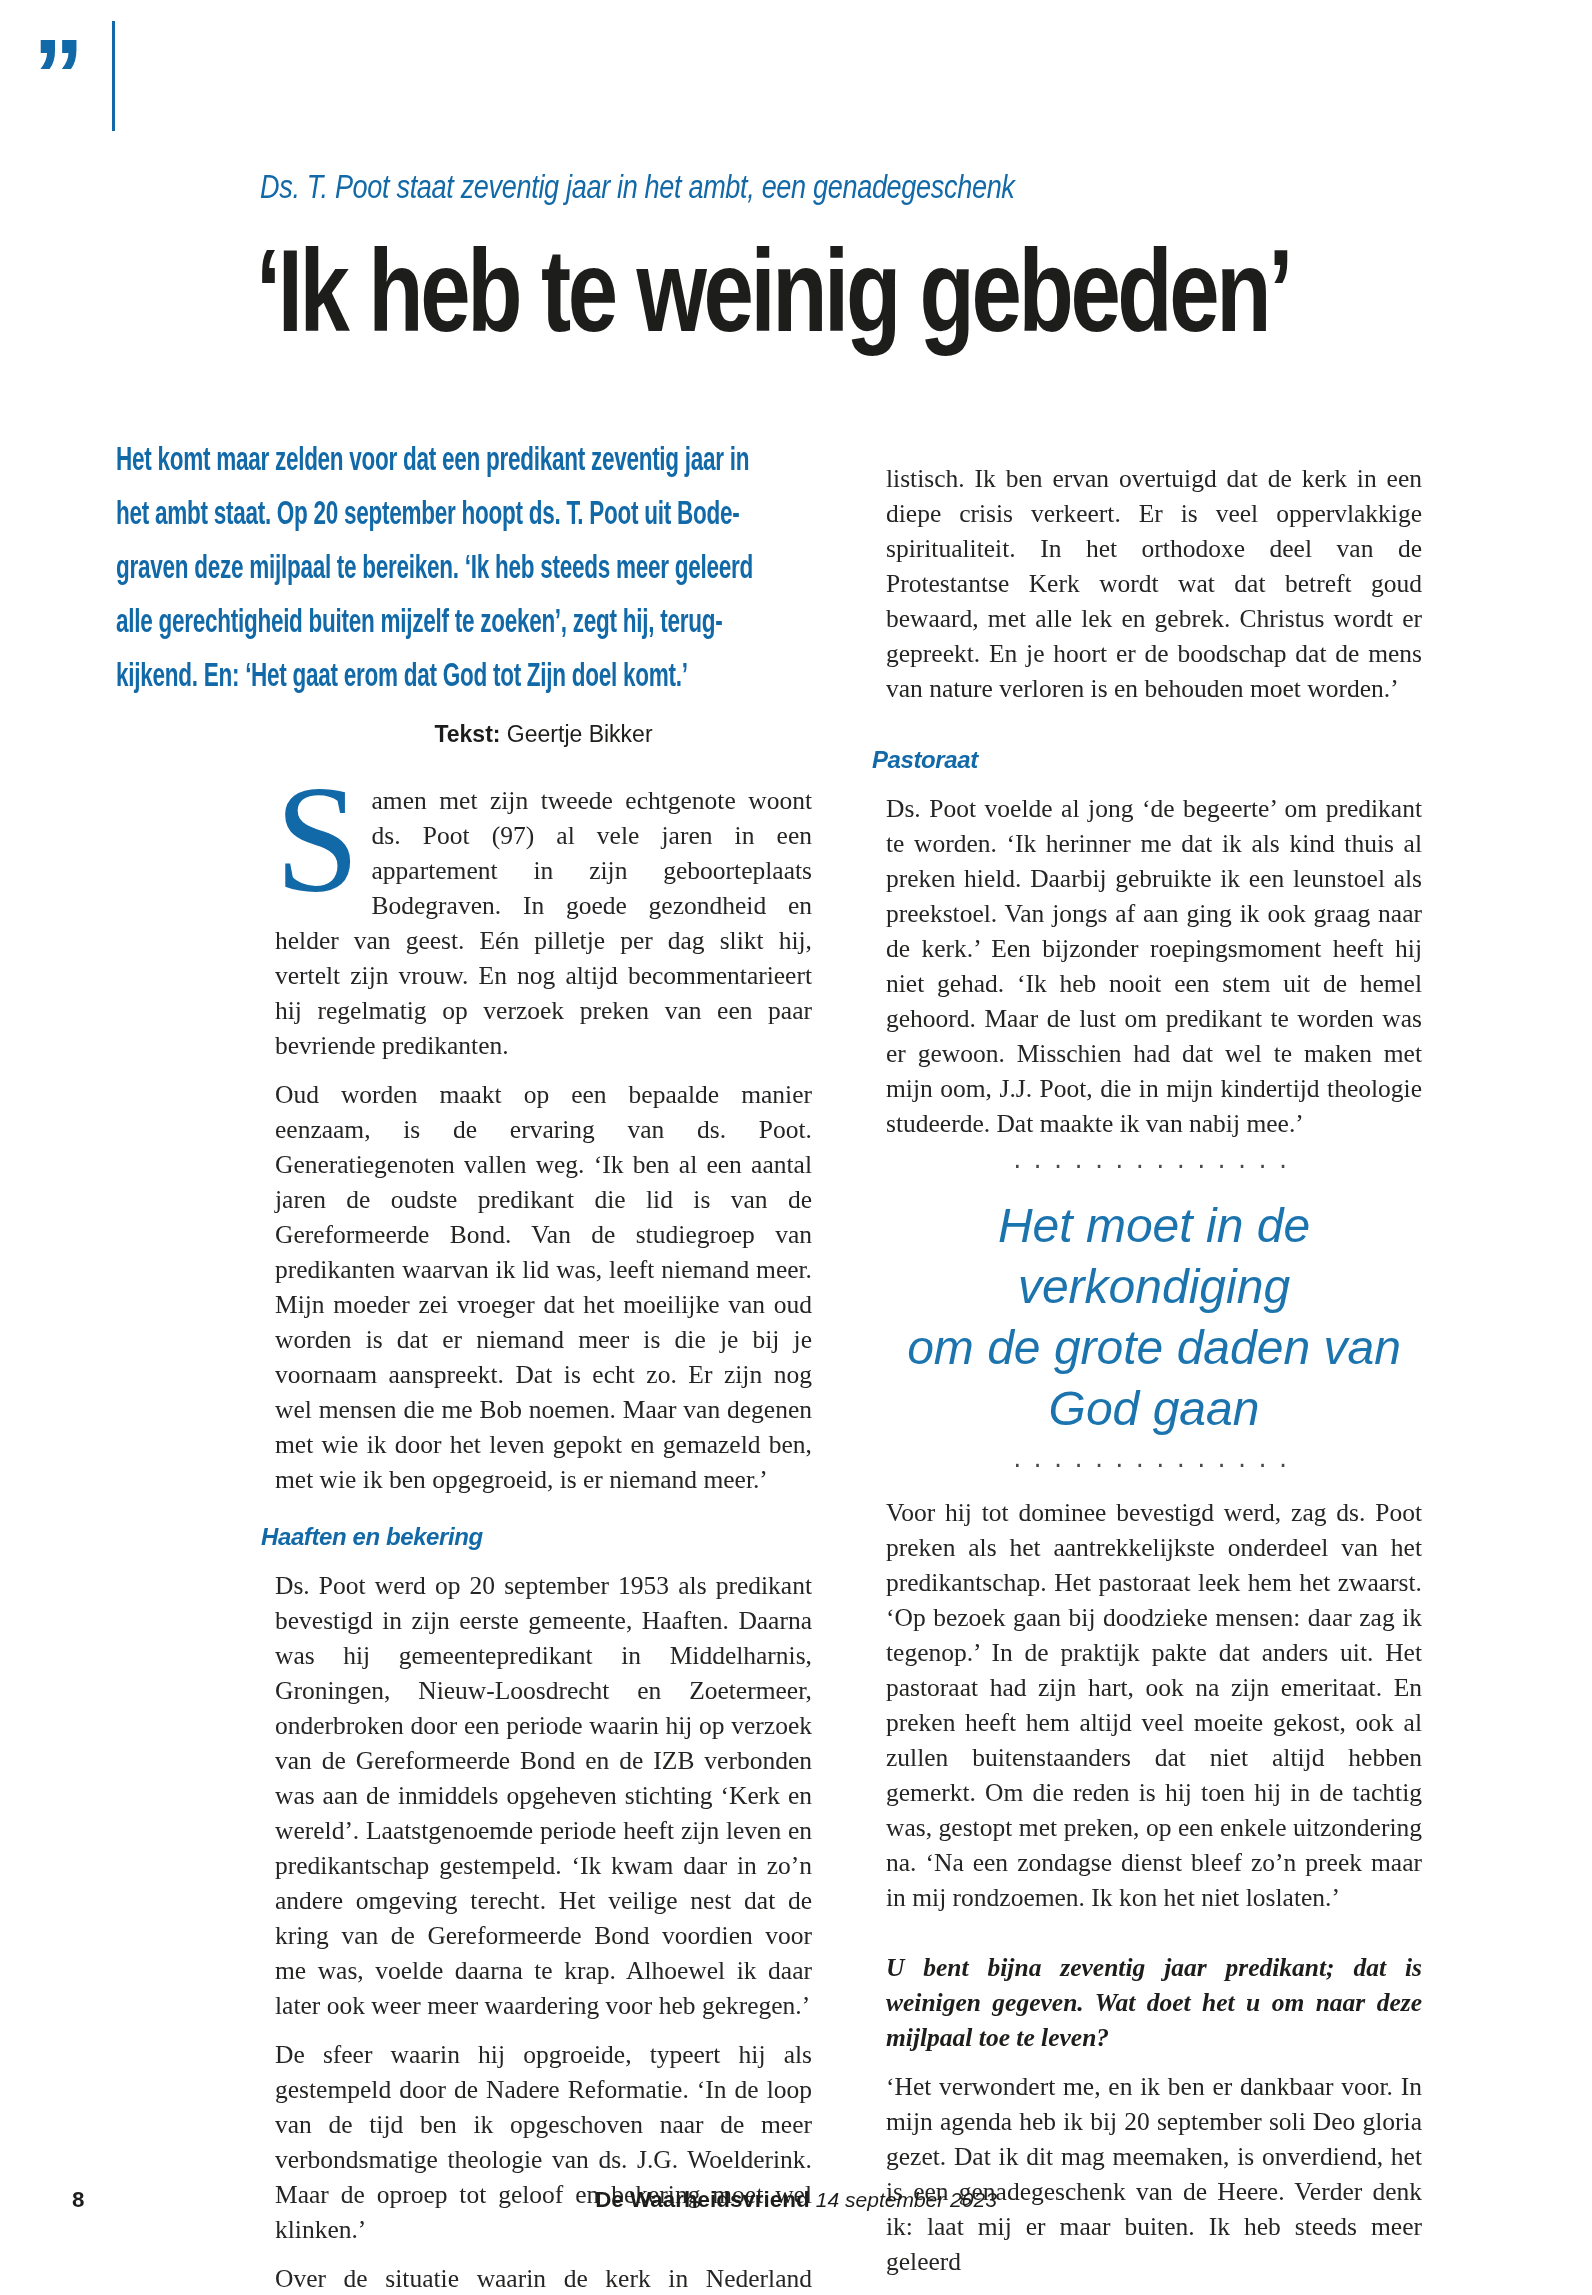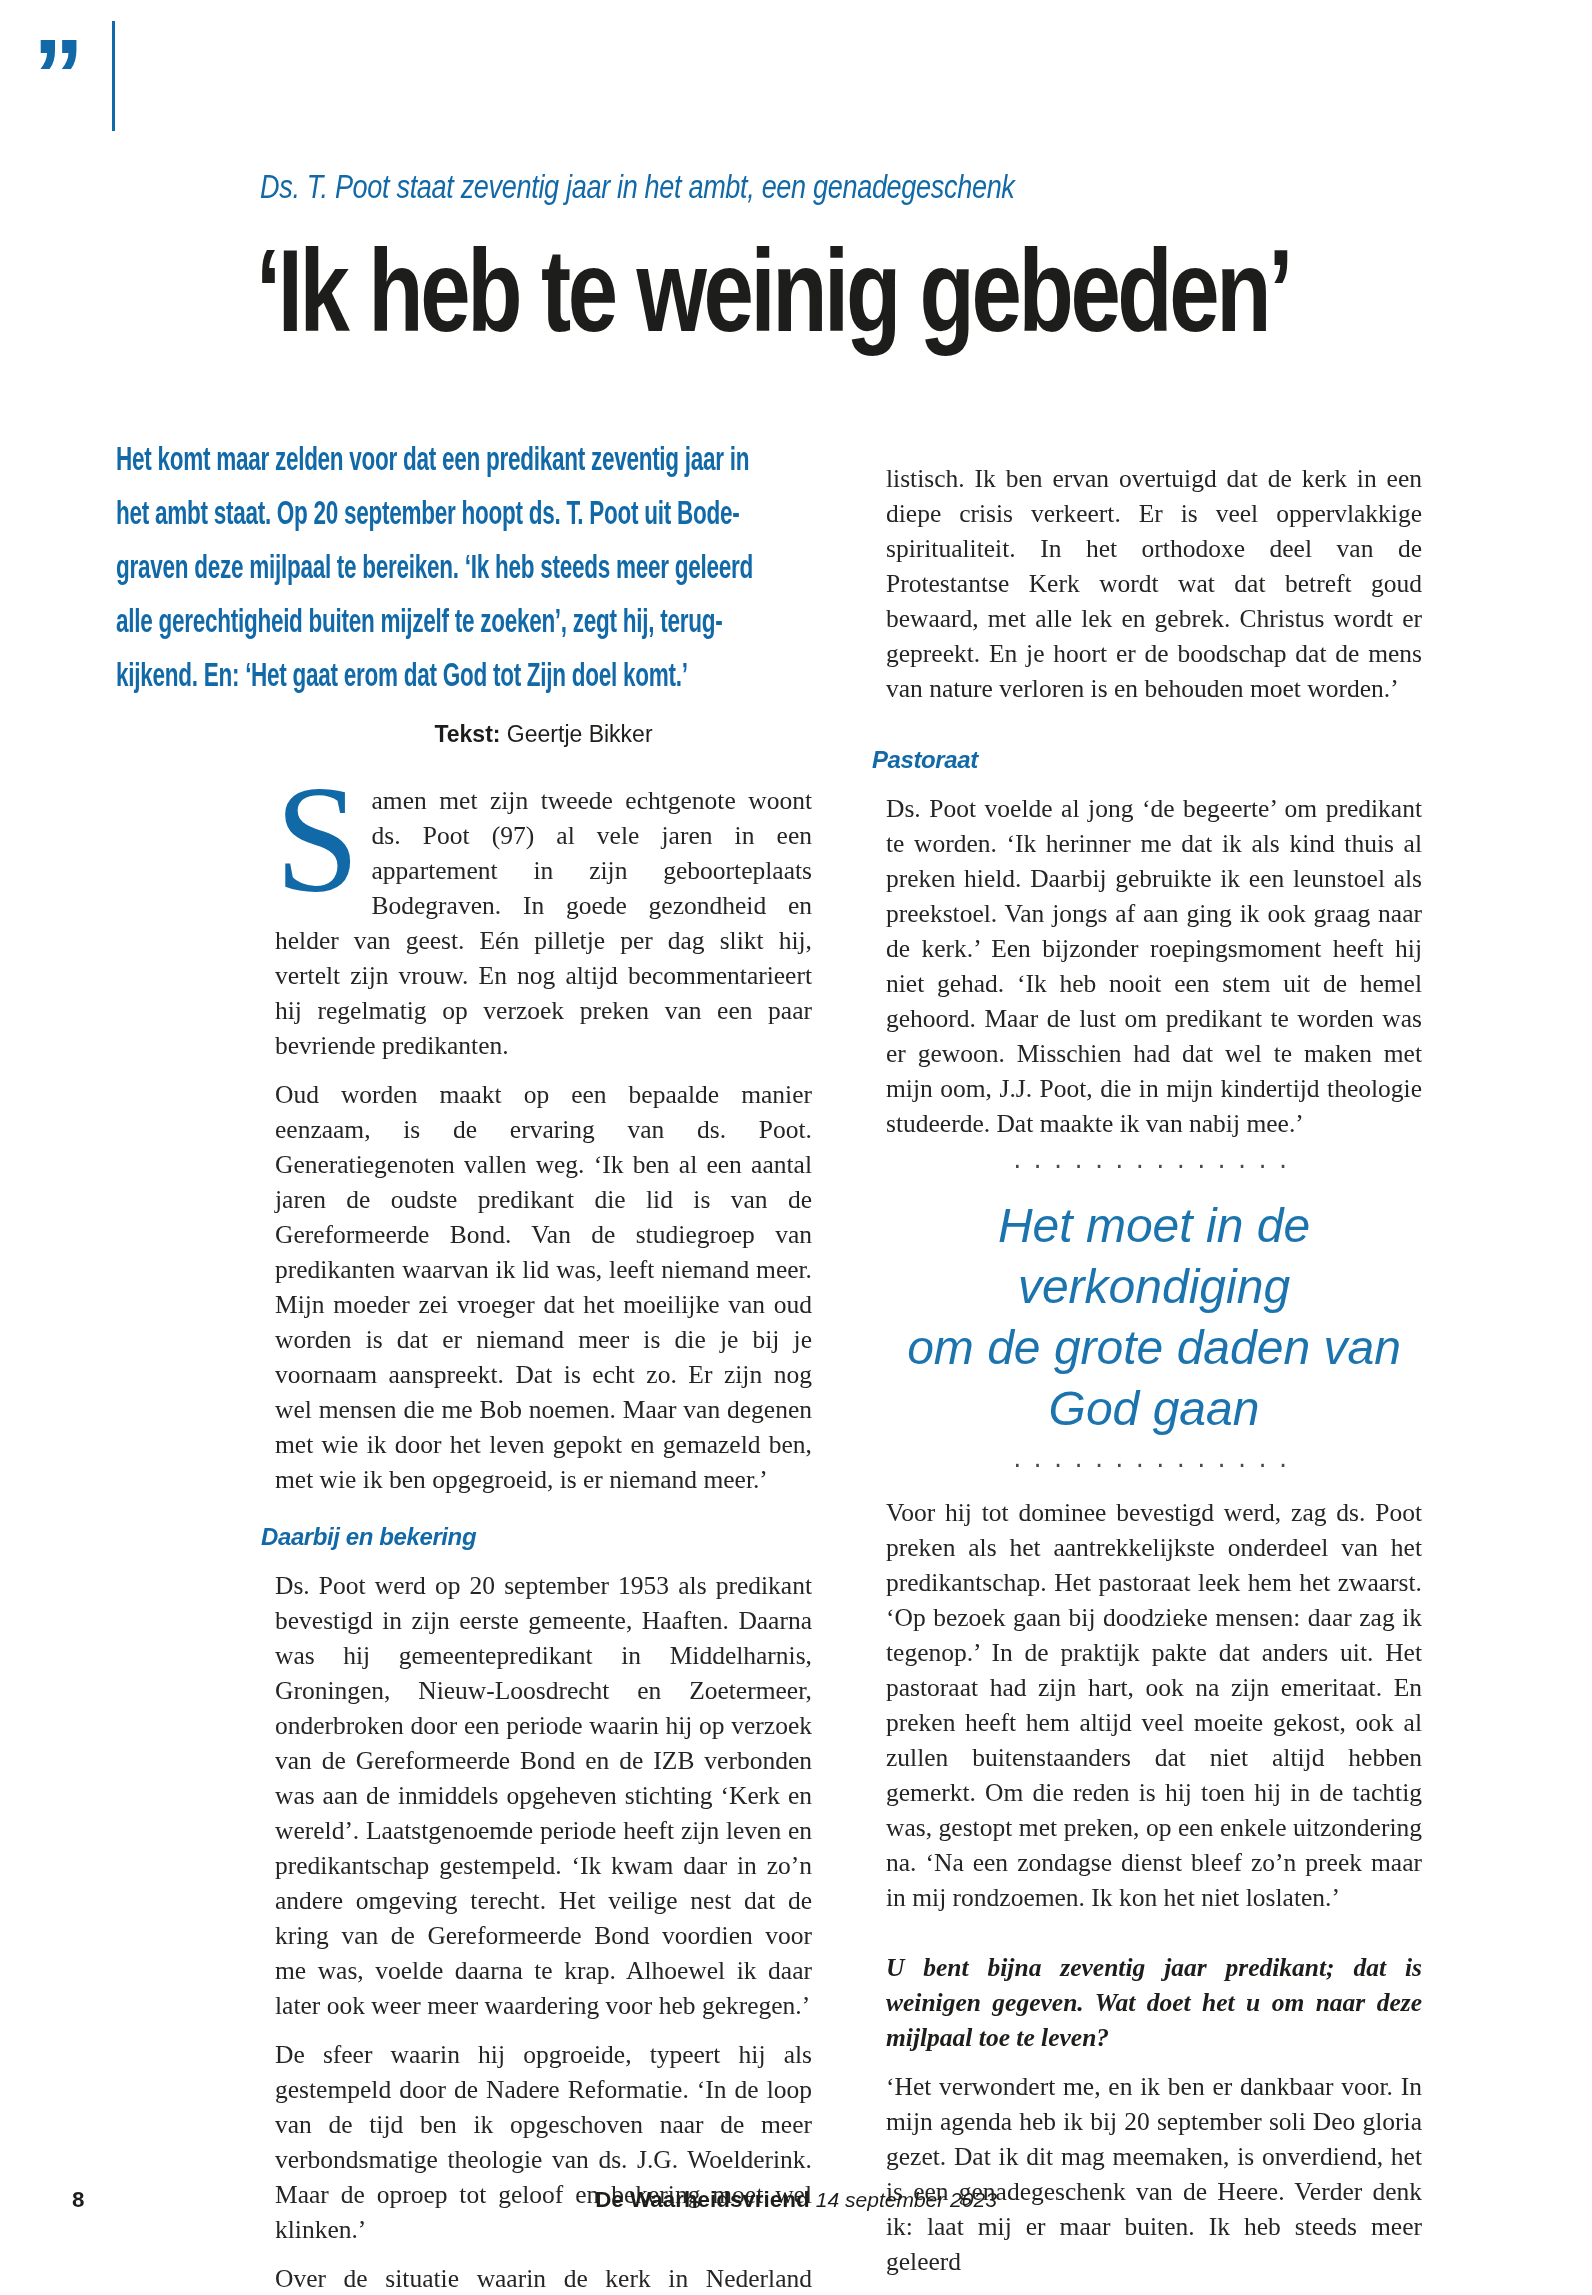--- a/index.html
+++ b/index.html
@@ -124,21 +124,21 @@
   <div class="col col-left">
     <div class="byline">
       <span class="byline-label">Tekst:</span>
       <span class="byline-author">Geertje Bikker</span>
     </div>
 
     <p class="body"><span class="dropcap">S</span><span>amen met zijn tweede echtgenote woont ds. Poot (97) al vele jaren in een appartement in zijn geboorteplaats Bodegraven. In goede gezondheid en helder van geest. Eén pilletje per dag slikt hij, vertelt zijn vrouw. En nog altijd becommentarieert hij regelmatig op verzoek preken van een paar bevriende predikanten.</span></p>
 
     <p class="body">Oud worden maakt op een bepaalde manier eenzaam, is de ervaring van ds. Poot. Generatiegenoten vallen weg. ‘Ik ben al een aantal jaren de oudste predikant die lid is van de Gereformeerde Bond. Van de studiegroep van predikanten waarvan ik lid was, leeft niemand meer. Mijn moeder zei vroeger dat het moeilijke van oud worden is dat er niemand meer is die je bij je voornaam aanspreekt. Dat is echt zo. Er zijn nog wel mensen die me Bob noemen. Maar van degenen met wie ik door het leven gepokt en gemazeld ben, met wie ik ben opgegroeid, is er niemand meer.’</p>
 
-    <h2 class="subhead">Daarbij en bekering</h2>
+    <h2 class="subhead">Haaften en bekering</h2>
 
     <p class="body">Ds. Poot werd op 20 september 1953 als predikant bevestigd in zijn eerste gemeente, Haaften. Daarna was hij gemeentepredikant in Middelharnis, Groningen, Nieuw-Loosdrecht en Zoetermeer, onderbroken door een periode waarin hij op verzoek van de Gereformeerde Bond en de IZB verbonden was aan de inmiddels opgeheven stichting ‘Kerk en wereld’. Laatstgenoemde periode heeft zijn leven en predikantschap gestempeld. ‘Ik kwam daar in zo’n andere omgeving terecht. Het veilige nest dat de kring van de Gereformeerde Bond voordien voor me was, voelde daarna te krap. Alhoewel ik daar later ook weer meer waardering voor heb gekregen.’</p>
     <p class="body">De sfeer waarin hij opgroeide, typeert hij als gestempeld door de Nadere Reformatie. ‘In de loop van de tijd ben ik opgeschoven naar de meer verbondsmatige theologie van ds. J.G. Woelderink. Maar de oproep tot geloof en bekering moet wel klinken.’</p>
     <p class="body">Over de situatie waarin de kerk in Nederland verkeert, is ds. Poot niet optimistisch. ‘Het is vaak zo horizonta-</p>
   </div>
 
   <div class="col col-right">
     <p class="body">listisch. Ik ben ervan overtuigd dat de kerk in een diepe crisis verkeert. Er is veel oppervlakkige spiritualiteit. In het orthodoxe deel van de Protestantse Kerk wordt wat dat betreft goud bewaard, met alle lek en gebrek. Christus wordt er gepreekt. En je hoort er de boodschap dat de mens van nature verloren is en behouden moet worden.’</p>
 
     <h2 class="subhead subhead-right">Pastoraat</h2>

